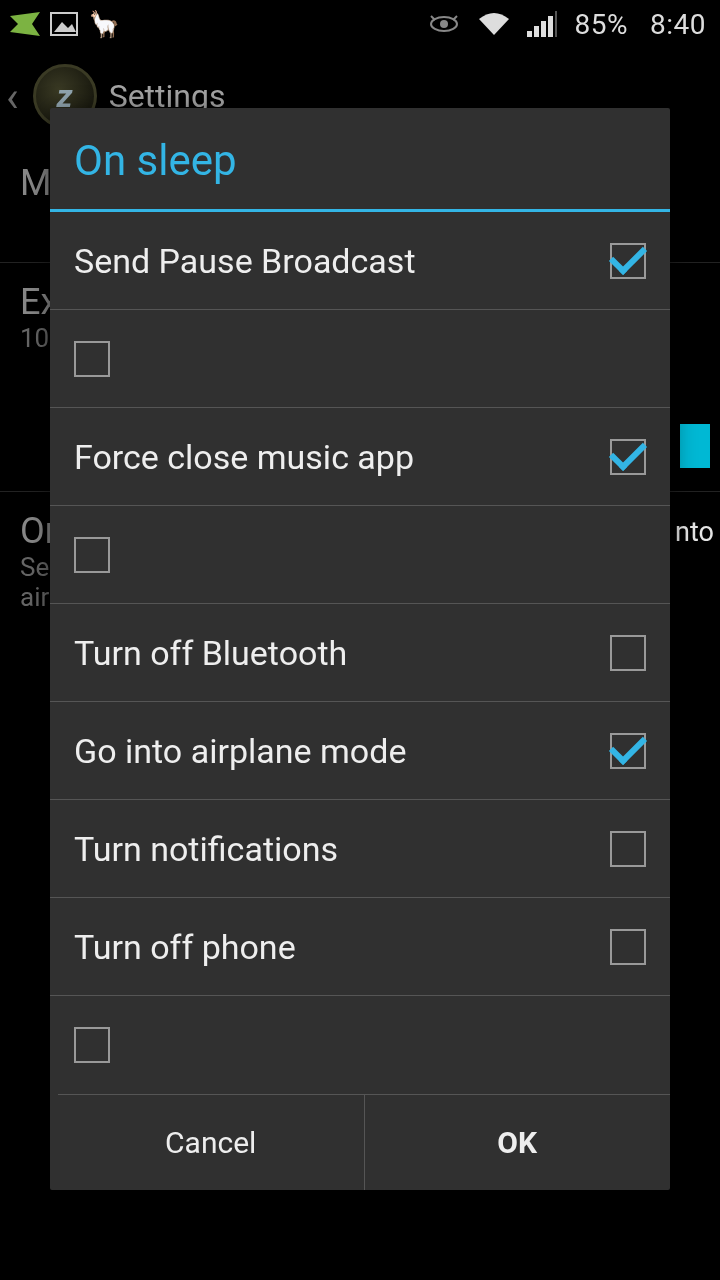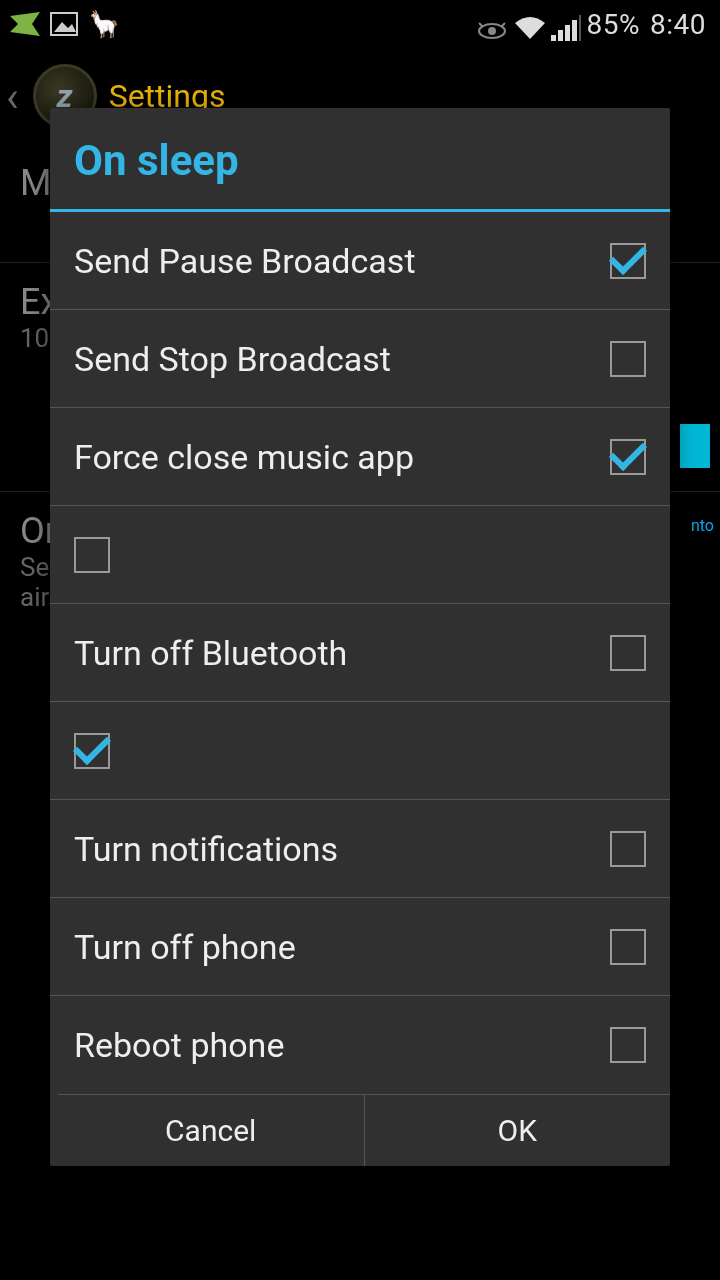--- a/index.html
+++ b/index.html
@@ -22,21 +22,21 @@
     justify-content: space-between;
     padding: 0 14px 0 10px;
     background: #000;
     color: #bbb;
   }
   .status-left, .status-right {
     display: flex;
     align-items: center;
     gap: 10px;
   }
-  .status-right { gap: 4px; align-items: flex-end; }
+  .status-right { gap: 16px; }
   .status-bar svg { display: block; }
   .battery-text, .clock-text { font-size: 28px; color: #ddd; letter-spacing: 0.5px; }
   .battery-text { margin-left: 2px; }
   .clock-text { margin-left: 6px; }
 
   
   .action-bar {
     height: 96px;
     width: 100%;
     display: flex;
@@ -46,21 +46,21 @@
     color: #888;
   }
   .back-caret { font-size: 42px; color: #666; margin-right: 2px;}
   .app-icon {
     width: 64px; height: 64px; border-radius: 50%;
     background: radial-gradient(circle at 40% 40%, #3a3a24 0%, #1b1b10 70%);
     border: 3px solid #3a3a24;
     display:flex; align-items:center; justify-content:center;
     font-size: 32px; font-weight: bold; font-style: italic; color:#90a4ae;
   }
-  .action-title { font-size: 32px; color:#eab308; }
+  .action-title { font-size: 32px; color:#a3a3a3; }
 
   
   .bg-settings {
     position: absolute;
     top: 144px; left: 0; right: 0; bottom: 0;
     color: #666;
   }
   .bg-row { padding: 18px 20px; border-top: 1px solid #222; }
   .bg-h { font-size: 36px; color:#888; }
   .bg-s { font-size: 26px; color:#666; }
@@ -76,21 +76,21 @@
     top: 108px;
     background: #303030;
     border-radius: 2px;
     box-shadow: 0 6px 24px rgba(0,0,0,0.6);
     display: flex;
     flex-direction: column;
   }
   .dialog-title {
     padding: 28px 30px 24px 24px;
     font-size: 42px;
-    font-weight: 700;
+    font-weight: 400;
     color: #33b5e5;
     border-bottom: 3px solid #33b5e5;
   }
   .dialog-list {
     display:flex;
     flex-direction: column;
   }
   .option-row {
     display: flex;
     align-items: center;
@@ -114,32 +114,32 @@
     left: 6px; top: -6px;
     width: 14px; height: 28px;
     border-right: 6px solid #33b5e5;
     border-bottom: 6px solid #33b5e5;
     transform: rotate(45deg);
   }
 
   .dialog-buttons {
     display: flex;
     border-top: 1px solid #555;
-    height: 72px;
+    height: 96px;
     margin-left: 8px;
   }
   .dialog-button {
     flex: 1;
     display:flex;
     align-items:center;
     justify-content:center;
     font-size: 30px;
     color: #eee;
   }
-  .dialog-button + .dialog-button { border-left: 1px solid #555; }
+  .dialog-button + .dialog-button { border-left: 1px solid #555; font-weight: bold; }
 
   
   .llama { font-size: 26px; color:#888; }
 </style>
 </head>
 <body>
 
 <div class="status-bar">
   <div class="status-left">
     <span>
@@ -196,60 +196,59 @@
       <div class="bg-h">M</div>
     </div>
   <div class="bg-row" style="margin-top:40px;">
     <div class="bg-h">Ex</div>
     <div class="bg-s">10</div>
   </div>
   <div class="bg-row" style="margin-top:120px; position:relative;">
     <div class="bg-h">On</div>
     <div class="bg-s">Se</div>
     <div class="bg-s">air</div>
-    <div style="position:absolute; right:6px; top:24px; color:#0ea5e9; font-size:16px;">nto</div>
+    <div style="position:absolute; right:6px; top:24px; color:#e5e5e5; font-size:27px;">nto</div>
   </div>
   <div class="bg-toggle"></div>
 </div>
 
 <div class="dialog">
   <div class="dialog-title">On sleep</div>
   <div class="dialog-list" id="option-list">
       <div class="option-row">
         <span>Send Pause Broadcast</span>
         <span class="checkbox checked"></span>
       </div>
       <div class="option-row">
-        <span>Send Stop Broadcast</span>
         <span class="checkbox"></span>
       </div>
       <div class="option-row">
         <span>Force close music app</span>
         <span class="checkbox checked"></span>
       </div>
       <div class="option-row">
         <span class="checkbox"></span>
       </div>
       <div class="option-row">
         <span>Turn off Bluetooth</span>
         <span class="checkbox"></span>
       </div>
       <div class="option-row">
+        <span>Go into airplane mode</span>
         <span class="checkbox checked"></span>
       </div>
       <div class="option-row">
         <span>Turn notifications</span>
         <span class="checkbox"></span>
       </div>
       <div class="option-row">
         <span>Turn off phone</span>
         <span class="checkbox"></span>
       </div>
       <div class="option-row">
-        <span>Reboot phone</span>
         <span class="checkbox"></span>
       </div>
     </div>
   <div class="dialog-buttons">
     <div class="dialog-button">Cancel</div>
     <div class="dialog-button">OK</div>
   </div>
 </div>
 
 </body></html>

